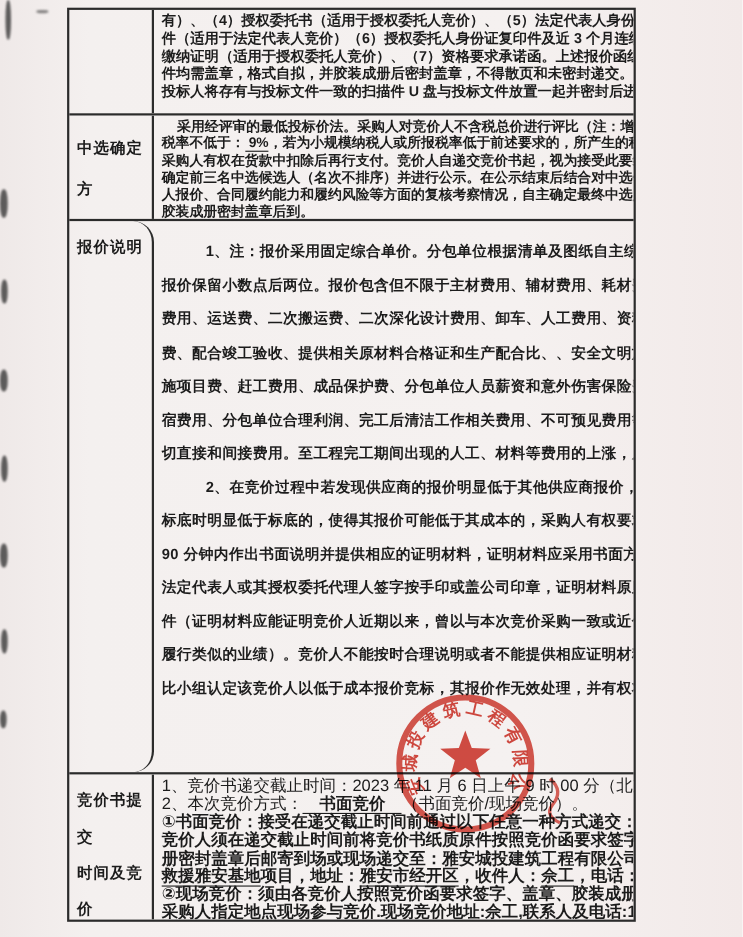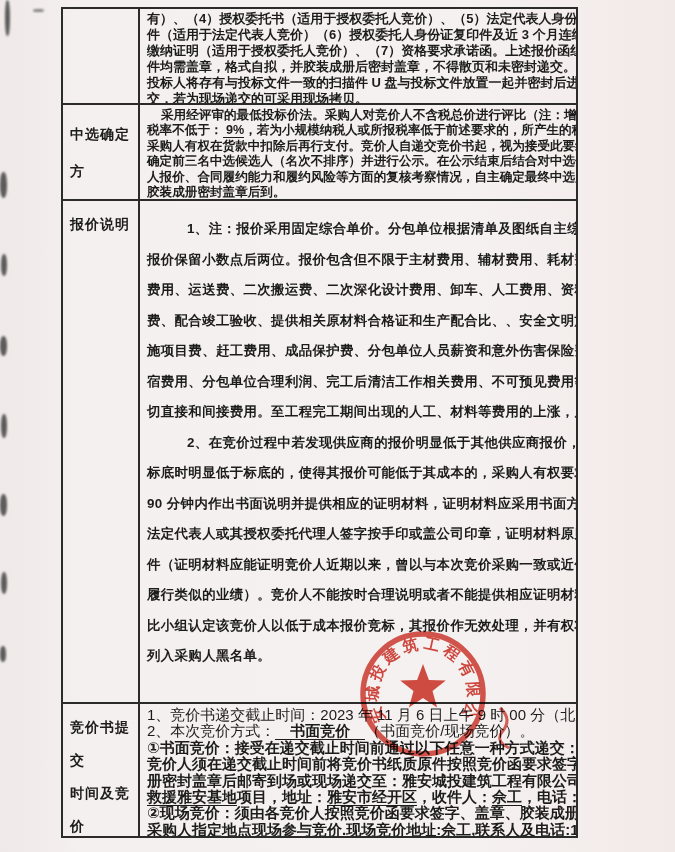--- a/index.html
+++ b/index.html
@@ -31,21 +31,21 @@
   .t-row:last-child{border-bottom:none;justify-content:space-between;}
   .row-0{height:96px;}
   .row-1{height:96px;}
   .row-2{height:503px;}
   .row-3{flex:1;}
   .cell-head{
     width:77px;flex:0 0 77px;border-right:2px solid #2b2b2b;box-sizing:border-box;
     font-weight:bold;font-size:14px;letter-spacing:1px;padding:10px 4px 0 7px;
   }
   .row-1 .cell-head{padding-top:11px;line-height:37px;}
-  .row-2 .cell-head{padding-top:8px;line-height:30px;}
+  .row-2 .cell-head{padding-top:8px;line-height:30px;border-radius:19px;}
   .row-3 .cell-head{padding-top:7px;line-height:33px;}
   .cell-body{flex:1;box-sizing:border-box;padding:2px 6px 0 7px;overflow:hidden;}
   .row-0 .cell-body{padding-top:2px;}
   .row-1 .cell-body{padding-top:3px;}
   .row-2 .cell-body{padding-top:13px;}
   .row-3 .cell-body{padding-top:3px;}
   .t-line{white-space:nowrap;font-weight:bold;}
   .row-0 .t-line{font-size:13px;line-height:16px;}
   .row-1 .t-line{font-size:12.6px;line-height:15.4px;}
   .row-2 .t-line{font-size:13.4px;line-height:30.5px;letter-spacing:.4px;}
@@ -74,21 +74,20 @@
 
   <div class="doc-table">
     <div class="t-row row-0">
       <div class="cell-head"></div>
       <div class="cell-body">
           <div class="t-line"><span>有）、（4）授权委托书（适用于授权委托人竞价）、（5）法定代表人身份证复印</span></div>
           <div class="t-line"><span>件（适用于法定代表人竞价）（6）授权委托人身份证复印件及近 3 个月连续社保</span></div>
           <div class="t-line"><span>缴纳证明（适用于授权委托人竞价）、（7）资格要求承诺函。上述报价函组成附</span></div>
           <div class="t-line"><span>件均需盖章，格式自拟，并胶装成册后密封盖章，不得散页和未密封递交。(8)各</span></div>
           <div class="t-line"><span>投标人将存有与投标文件一致的扫描件 U 盘与投标文件放置一起并密封后进行提</span></div>
-          <div class="t-line"><span>交，若为现场递交的可采用现场拷贝。</span></div>
         </div>
     </div>
     <div class="t-row row-1">
       <div class="cell-head">
           <div>中选确定方</div>
           <div>式</div>
         </div>
       <div class="cell-body">
           <div class="t-line" style="padding-left: 14px;"><span>采用经评审的最低投标价法。采购人对竞价人不含税总价进行评比（注：增值税</span></div>
           <div class="t-line"><span>税率不低于：</span><span class="u"> 9%</span><span>，若为小规模纳税人或所报税率低于前述要求的，所产生的税差，</span></div>
@@ -110,21 +109,20 @@
           <div class="t-line"><span>施项目费、赶工费用、成品保护费、分包单位人员薪资和意外伤害保险费、工人食</span></div>
           <div class="t-line"><span>宿费用、分包单位合理利润、完工后清洁工作相关费用、不可预见费用等供应商一</span></div>
           <div class="t-line"><span>切直接和间接费用。至工程完工期间出现的人工、材料等费用的上涨，属于分包单</span></div>
           <div class="t-line" style="padding-left: 40px;"><span>2、在竞价过程中若发现供应商的报价明显低于其他供应商报价，或者在设有</span></div>
           <div class="t-line"><span>标底时明显低于标底的，使得其报价可能低于其成本的，采购人有权要求竞价人在</span></div>
           <div class="t-line"><span>90 分钟内作出书面说明并提供相应的证明材料，证明材料应采用书面方式并由其</span></div>
           <div class="t-line"><span>法定代表人或其授权委托代理人签字按手印或盖公司印章，证明材料原则上应为原</span></div>
           <div class="t-line"><span>件（证明材料应能证明竞价人近期以来，曾以与本次竞价采购一致或近似的价格来</span></div>
           <div class="t-line"><span>履行类似的业绩）。竞价人不能按时合理说明或者不能提供相应证明材料的，由评</span></div>
           <div class="t-line"><span>比小组认定该竞价人以低于成本报价竞标，其报价作无效处理，并有权将该竞价人</span></div>
-          <div class="t-line"><span>列入采购人黑名单。</span></div>
         </div>
     </div>
     <div class="t-row row-3">
       <div class="cell-head">
           <div>竞价书提交</div>
           <div>时间及竞价</div>
         </div>
       <div class="cell-body">
           <div class="t-line w-n"><span>1、竞价书递交截止时间：2023 年 11 月 6 日上午 9 时 00 分（北京时间）。</span></div>
           <div class="t-line w-n"><span>2、本次竞价方式：</span><span class="u b">　书面竞价　</span><span>（书面竞价/现场竞价）。</span></div>

